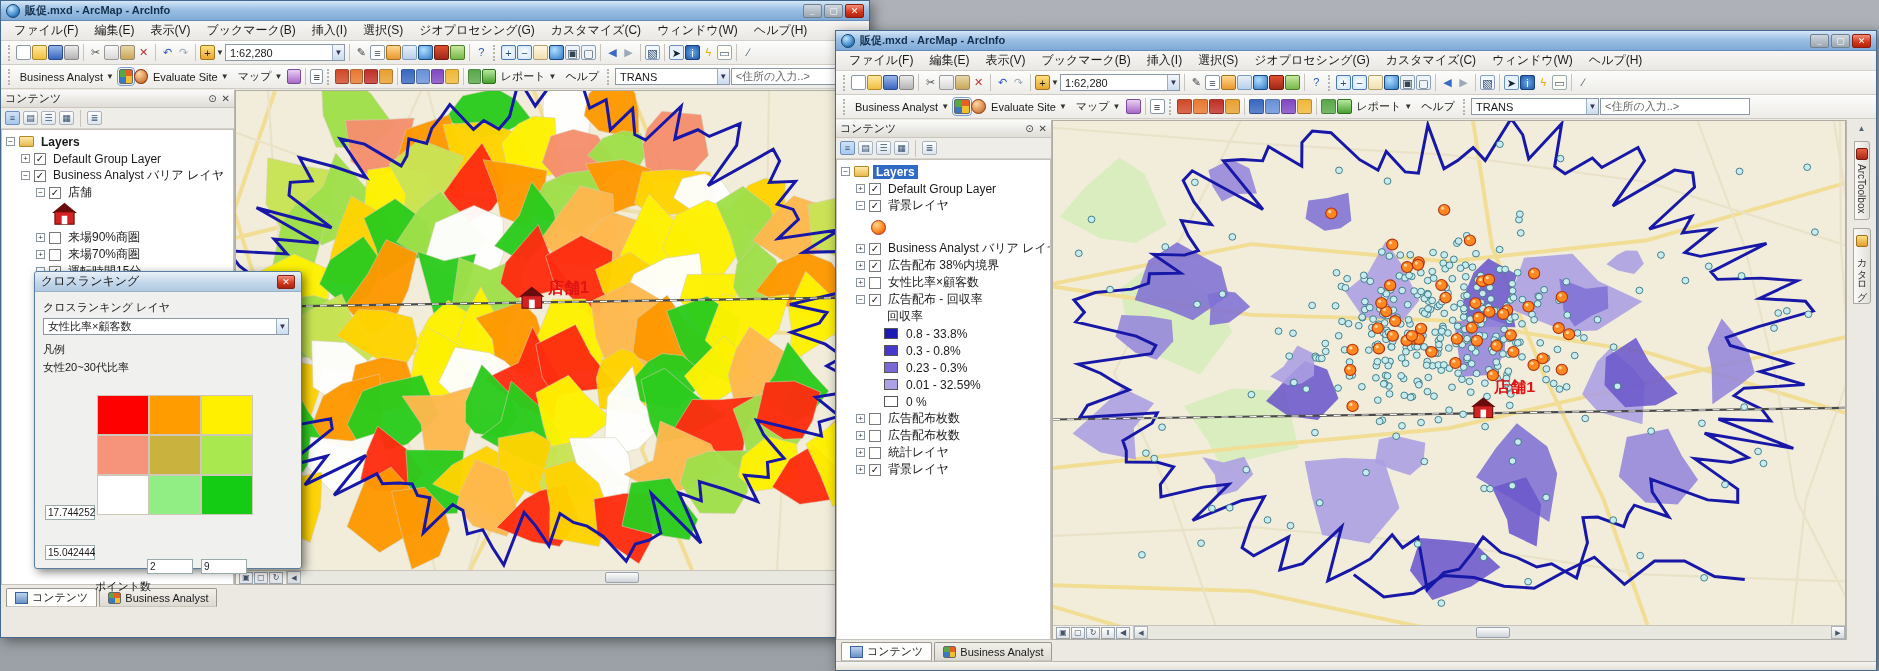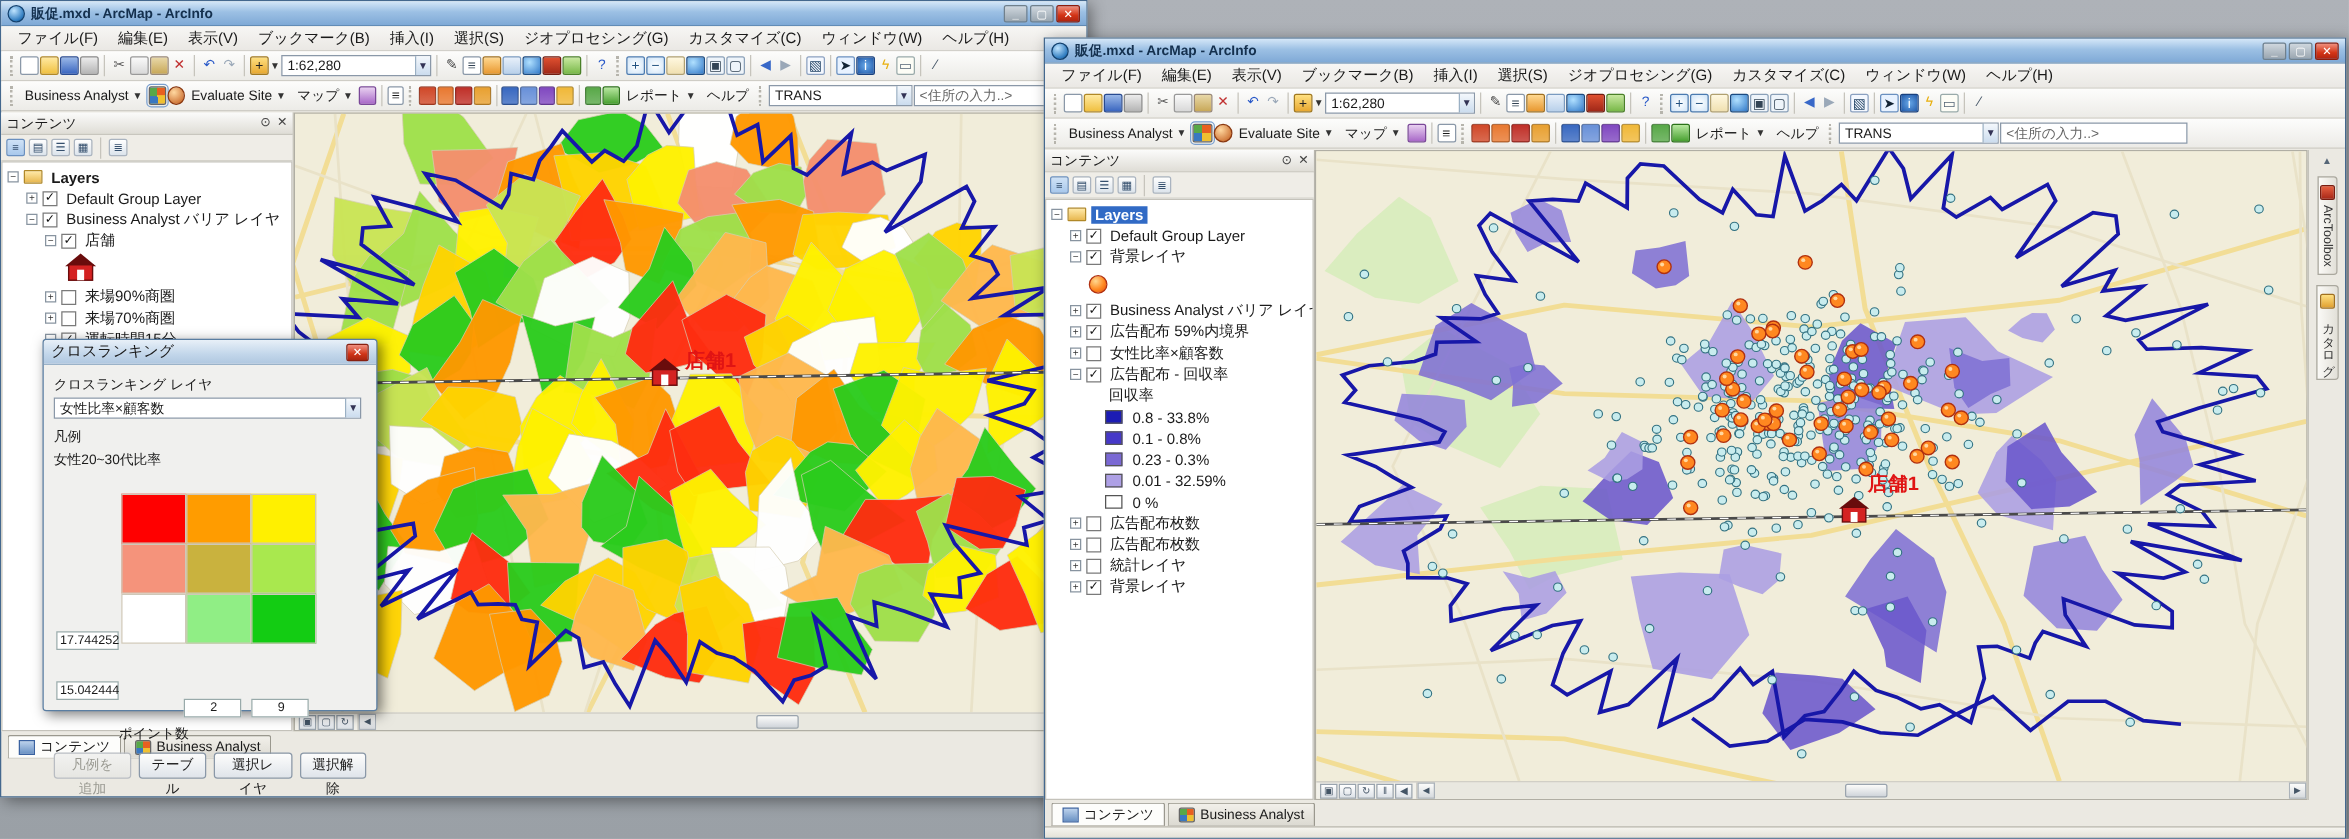--- a/index.html
+++ b/index.html
@@ -68,21 +68,21 @@
     font-size:11px;display:flex;align-items:center;}
   .statusbar .coord{margin-left:auto;padding-right:38px;}
   
   .dialog{position:absolute;background:#f0f0ee;border:1px solid #5a7ea2;box-shadow:3px 3px 10px rgba(0,0,0,.5);border-radius:3px;}
   .dlg-title{height:20px;display:flex;align-items:center;padding:0 6px;font-size:12px;
     background:linear-gradient(#e8f0f8,#c2d6ea 60%,#b0c8e0);border-bottom:1px solid #9ab2c8;border-radius:3px 3px 0 0;}
   .dlg-close{margin-left:auto;width:18px;height:14px;background:linear-gradient(#f09080,#d03418 60%,#a82410);
     border:1px solid #882010;border-radius:2px;color:#fff;font-size:9px;line-height:12px;text-align:center;}
   .dlg-body{position:relative;padding:6px 8px;font-size:11px;}
   .dlg-label{margin:2px 0 3px 0;}
-  .matrix{position:relative;margin-top:20px;height:186px;text-align:center;}
+  .matrix{position:relative;margin-top:20px;height:186px;}
   .mcell{position:absolute;width:52px;height:40px;}
   .vbox{position:absolute;width:50px;height:15px;background:#fff;border:1px solid #9aa;font-size:10px;line-height:13px;padding-left:2px;}
   .btnrow{display:flex;gap:6px;justify-content:flex-end;margin-top:8px;}
   .pbtn{height:21px;padding:0 9px;font-size:11px;line-height:19px;background:linear-gradient(#fdfdfc,#dfe4ea);
     border:1px solid #8a98a8;border-radius:3px;text-align:center;}
   .pbtn.dis{color:#9a9a92;border-color:#b8bcc2;background:linear-gradient(#f2f2f0,#e6e6e2);}
   
   .sidestrip{width:30px;background:#ebe9e2;border-left:1px solid #b8b6ae;display:flex;flex-direction:column;align-items:center;padding-top:4px;gap:8px;}
   .vtab{writing-mode:vertical-rl;font-size:10px;background:linear-gradient(90deg,#fbfaf7,#e2e0d8);
     border:1px solid #aaa89e;border-radius:0 3px 3px 0;padding:6px 1px;display:flex;align-items:center;gap:4px;color:#333;}
@@ -456,26 +456,20 @@
           <div class="mcell" style="left: 106px; top: 0px; background: rgb(255, 156, 0); border: 1px solid rgb(207, 200, 184);"></div>
           <div class="mcell" style="left: 158px; top: 0px; background: rgb(255, 240, 0); border: 1px solid rgb(207, 200, 184);"></div>
           <div class="mcell" style="left: 54px; top: 40px; background: rgb(245, 147, 123); border: 1px solid rgb(207, 200, 184);"></div>
           <div class="mcell" style="left: 106px; top: 40px; background: rgb(201, 178, 62); border: 1px solid rgb(207, 200, 184);"></div>
           <div class="mcell" style="left: 158px; top: 40px; background: rgb(169, 232, 78); border: 1px solid rgb(207, 200, 184);"></div>
           <div class="mcell" style="left: 54px; top: 80px; background: rgb(255, 255, 255); border: 1px solid rgb(207, 200, 184);"></div>
           <div class="mcell" style="left: 106px; top: 80px; background: rgb(144, 238, 133); border: 1px solid rgb(207, 200, 184);"></div>
           <div class="mcell" style="left: 158px; top: 80px; background: rgb(19, 204, 19); border: 1px solid rgb(207, 200, 184);"></div>
         </div>
       <div class="dlg-label" style="margin-left:52px;margin-top:-2px">ポイント数</div>
-      <div class="btnrow" id="dlgBtns">
-          <span class="pbtn dis">凡例を追加</span>
-          <span class="pbtn">テーブル</span>
-          <span class="pbtn">選択レイヤ</span>
-          <span class="pbtn">選択解除</span>
-        </div>
     </div>
   </div>
 </section>
 
 <section class="win" id="winR" style="left:835px;top:30px;width:1042px;height:641px;z-index:2">
   <div class="titlebar">
     <span class="appico"></span>
     <span>販促.mxd - ArcMap - ArcInfo</span>
     <span class="caption-btns">
       <span class="cap">_</span>
@@ -632,21 +626,21 @@
             <span class="dot-sym"></span>
           </div>
           <div class="trow" style="padding-left: 19px;">
             <span class="exp">+</span>
             <span class="cb">✓</span>
             <span class="lbl">Business Analyst バリア レイヤ</span>
           </div>
           <div class="trow" style="padding-left: 19px;">
             <span class="exp">+</span>
             <span class="cb">✓</span>
-            <span class="lbl">広告配布 59%内境界</span>
+            <span class="lbl">広告配布 38%内境界</span>
           </div>
           <div class="trow" style="padding-left: 19px;">
             <span class="exp">+</span>
             <span class="cb"></span>
             <span class="lbl">女性比率×顧客数</span>
           </div>
           <div class="trow" style="padding-left: 19px;">
             <span class="exp">−</span>
             <span class="cb">✓</span>
             <span class="lbl">広告配布 - 回収率</span>
@@ -656,21 +650,21 @@
             <span class="lbl">回収率</span>
           </div>
           <div class="trow" style="padding-left: 34px;">
             <span class="exp none"></span>
             <span class="swatch" style="background: rgb(28, 28, 180);"></span>
             <span class="lbl">0.8 - 33.8%</span>
           </div>
           <div class="trow" style="padding-left: 34px;">
             <span class="exp none"></span>
             <span class="swatch" style="background: rgb(70, 56, 200);"></span>
-            <span class="lbl">0.1 - 0.8%</span>
+            <span class="lbl">0.3 - 0.8%</span>
           </div>
           <div class="trow" style="padding-left: 34px;">
             <span class="exp none"></span>
             <span class="swatch" style="background: rgb(122, 104, 212);"></span>
             <span class="lbl">0.23 - 0.3%</span>
           </div>
           <div class="trow" style="padding-left: 34px;">
             <span class="exp none"></span>
             <span class="swatch" style="background: rgb(174, 160, 230);"></span>
             <span class="lbl">0.01 - 32.59%</span>

